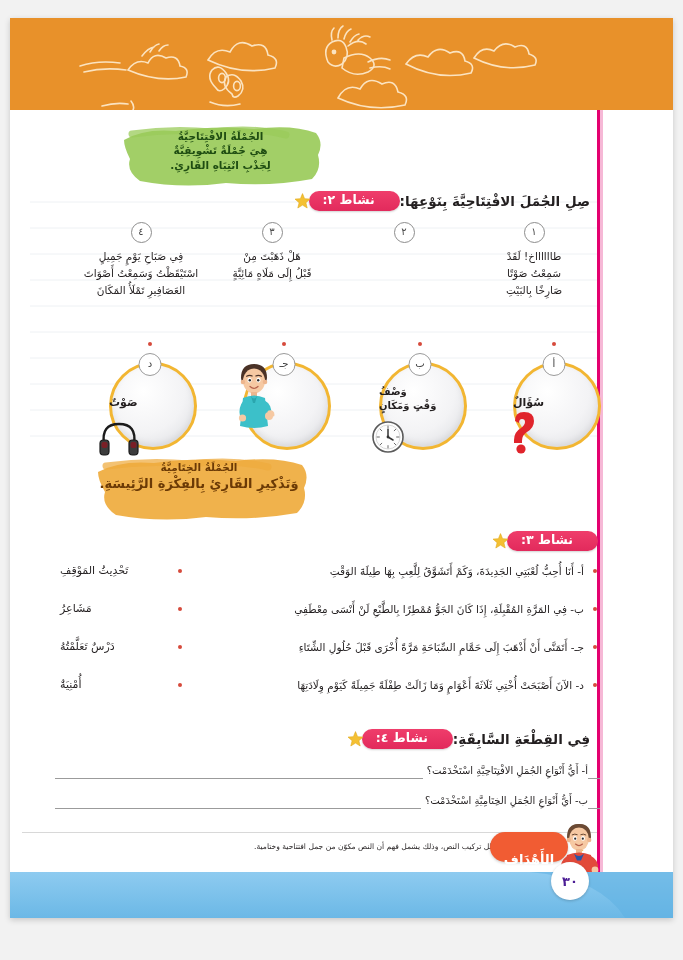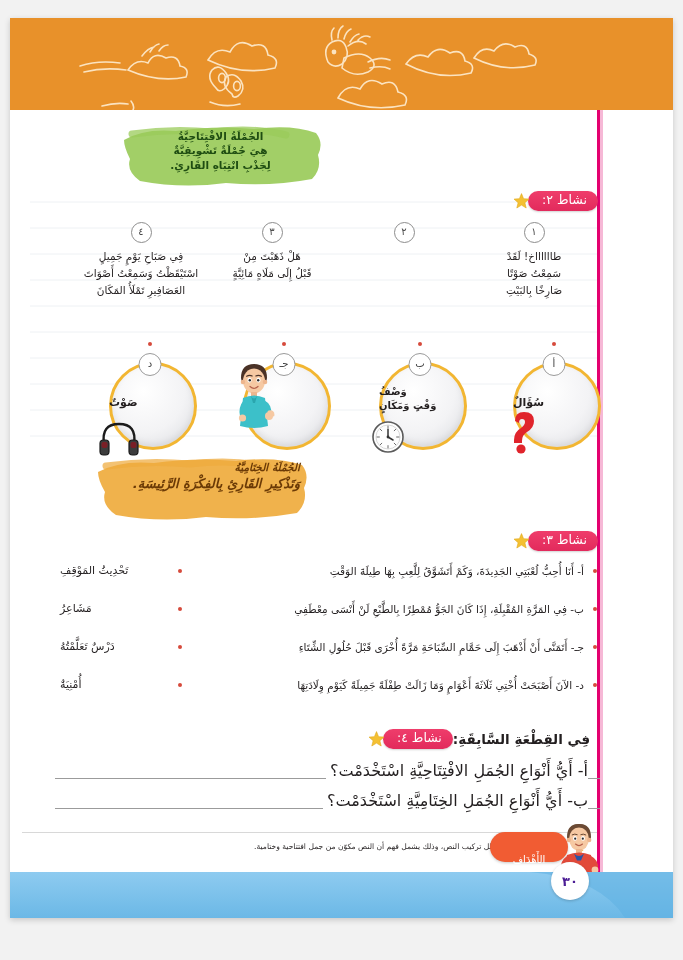--- a/index.html
+++ b/index.html
@@ -54,22 +54,22 @@
     direction:rtl;text-align:right;color:#2b2b2b;
   }
 
   
   .act-badge{
     position:absolute;height:22px;display:flex;align-items:center;
     direction:rtl;
   }
   .act-pill{
     background:linear-gradient(180deg,#ef3d6b 0%,#e22a5c 100%);
-    color:#ffffff;font-size:12.5px;font-weight:normal;
-    padding:3px 11px 4px 14px;border-radius:11px;
+    color:#ffffff;font-size:12.5px;font-weight:bold;
+    padding:3px 25px 4px 14px;border-radius:11px;
     line-height:1;white-space:nowrap;
     box-shadow:0 1px 2px rgba(0,0,0,.18);
   }
   .act-star{
     position:relative;width:17px;height:17px;margin-left:-7px;margin-right:-2px;
     flex:0 0 auto;
   }
   .act-title{
     font-size:13.5px;font-weight:bold;color:#231f20;
     margin-right:8px;white-space:nowrap;
@@ -83,21 +83,21 @@
     position:absolute;inset:0;padding:3px 8px 0 8px;
     font-size:10.5px;line-height:1.38;color:#1f4d12;font-weight:bold;
     text-align:center;direction:rtl;
   }
   .marker-orange{
     position:absolute;left:90px;top:458px;width:218px;height:64px;
   }
   .marker-orange .txt{
     position:absolute;inset:0;padding:2px 8px 0 8px;
     font-size:10.5px;line-height:1.4;color:#6b3a06;font-weight:bold;
-    direction:rtl;font-style:italic;
+    text-align:center;direction:rtl;
   }
 
   
   .sent-row{position:absolute;left:75px;top:222px;width:520px;height:110px;}
   .sent-col{
     position:absolute;top:0;width:122px;text-align:center;
   }
   .num-circle{
     width:19px;height:19px;border:1px solid #8d8d8d;border-radius:50%;
     margin:0 auto 5px auto;font-size:10px;line-height:18px;color:#4b4b4b;
@@ -154,21 +154,21 @@
   .m-dot-l{
     position:absolute;left:118px;top:9px;width:4px;height:4px;border-radius:50%;
     background:#d64a3c;
   }
   .m-opt-txt{position:absolute;left:0;top:0;width:112px;text-align:left;}
 
   
   .q-wrap{position:absolute;left:55px;top:760px;width:545px;height:60px;}
   .q-row{position:absolute;left:0;width:545px;height:26px;}
   .q-txt{
-    position:absolute;right:12px;top:0;font-size:16px;color:#231f20;
+    position:absolute;right:12px;top:0;font-size:10px;color:#231f20;
     direction:rtl;white-space:nowrap;line-height:22px;background:#fff;
     padding-left:4px;z-index:2;
   }
   .q-line{
     position:absolute;left:0;right:0;top:18px;height:1px;background:#9b9b9b;
   }
 
   
   .foot-sep{
     position:absolute;left:22px;top:832px;width:575px;height:1px;background:#d8d8d8;
@@ -180,21 +180,21 @@
   .foot-star{
     position:absolute;right:98px;top:843px;width:9px;height:9px;
   }
   .goals-badge{
     position:absolute;left:490px;top:832px;width:78px;height:30px;
     background:#f15c33;border-radius:15px;
     display:flex;align-items:center;justify-content:center;
     box-shadow:0 1px 3px rgba(0,0,0,.22);
   }
   .goals-badge span{
-    color:#ffffff;font-size:10px;font-weight:normal;direction:rtl;letter-spacing:.3px;margin-top:25px;
+    color:#ffffff;font-size:13px;font-weight:bold;direction:rtl;letter-spacing:.3px;margin-top:25px;
   }
   .kid{position:absolute;left:556px;top:820px;width:46px;height:56px;}
   .page-num{
     position:absolute;left:551px;top:862px;width:38px;height:38px;border-radius:50%;
     background:#ffffff;box-shadow:0 1px 3px rgba(0,0,0,.2);
     display:flex;align-items:center;justify-content:center;
     font-size:13px;color:#4c1d95;font-weight:bold;z-index:9;
   }
 </style>
 </head>
@@ -269,20 +269,21 @@
       <path d="M14 8 q40 -6 80 -2 q42 -5 74 3" stroke="#9acb5a" stroke-width="7" fill="none" opacity=".75" stroke-linecap="round"></path>
     </svg>
     <div class="txt ar">
       <div>الجُمْلَةُ الافْتِتَاحِيَّةُ</div>
       <div>هِيَ جُمْلَةٌ تَشْوِيقِيَّةٌ</div>
       <div>لِجَذْبِ انْتِبَاهِ القَارِئِ.</div>
     </div>
   </div>
 
   <div class="act-badge" style="right:85px;top:190px;">
+    <span class="act-title">صِلِ الجُمَلَ الافْتِتَاحِيَّةَ بِنَوْعِهَا:</span>
     <span class="act-pill">نشاط ٢:</span>
     <span class="act-star">
       <svg width="17" height="17" viewBox="0 0 17 17">
         <polygon points="8.5,0.6 10.6,5.7 16,6.1 11.9,9.7 13.2,15 8.5,12.1 3.8,15 5.1,9.7 1,6.1 6.4,5.7" fill="#f4c033" stroke="#e0a91c" stroke-width=".6"></polygon>
       </svg>
     </span>
   </div>
 
   <div class="sent-row">
 

